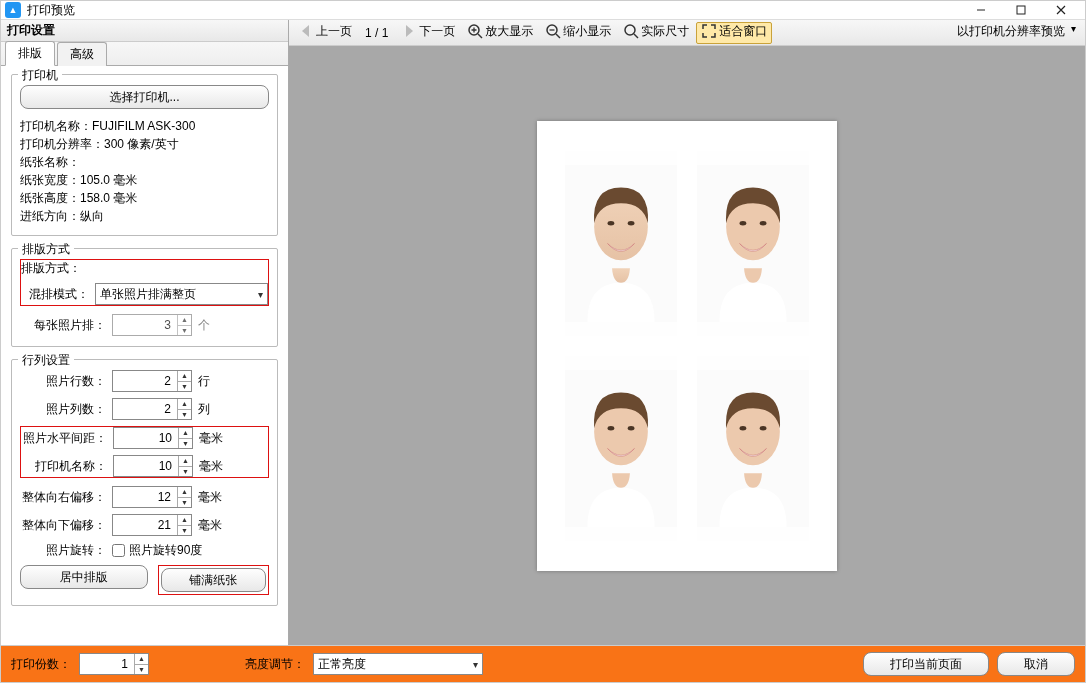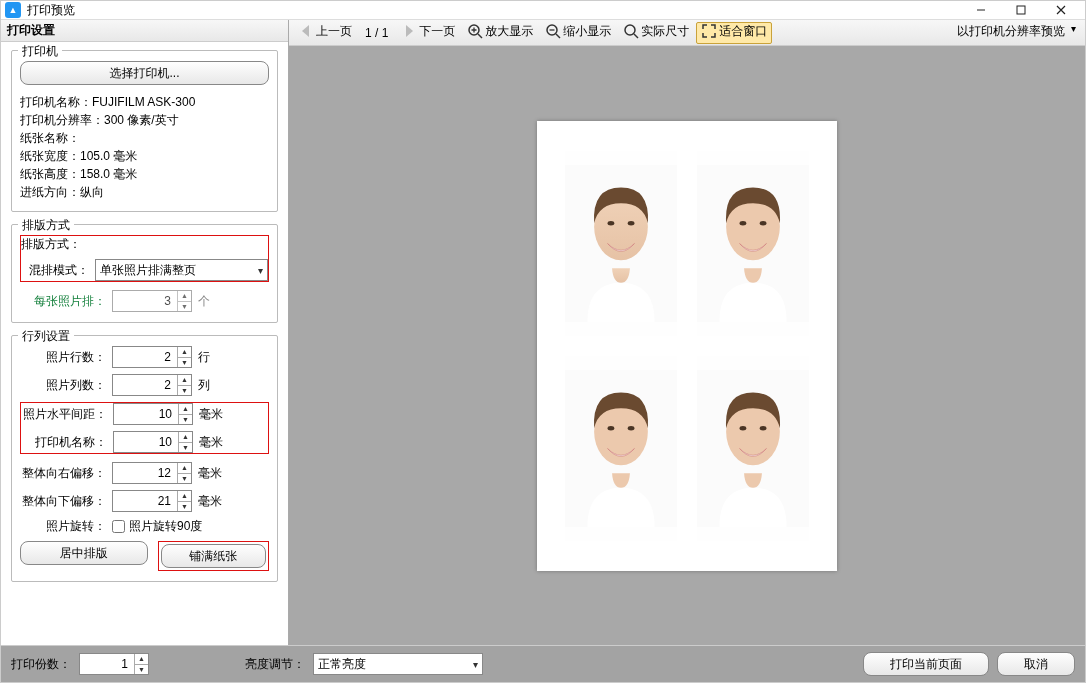--- a/index.html
+++ b/index.html
@@ -54,21 +54,21 @@
 .toolbar .spacer { flex: 1; }
 .toolbar .right-label::after { content: "▾"; margin-left: 4px; font-size: 10px; }
 .canvas { flex: 1; background: #a8a8a8; display: flex; align-items: center; justify-content: center; overflow: auto; }
 .paper { background: #fff; width: 300px; height: 450px; box-shadow: 0 0 4px rgba(0,0,0,.3); display: grid; grid-template-columns: 1fr 1fr; grid-template-rows: 1fr 1fr; gap: 20px; padding: 30px 28px; }
 .photo { background: #fefefe; display: flex; align-items: center; justify-content: center; }
 
 
 .photo svg { width: 100%; height: 100%; }
 
 
-.footer { height: 36px; display: flex; align-items: center; padding: 0 10px; background: #a3a3a3; gap: 8px; }
+.footer { height: 36px; display: flex; align-items: center; padding: 0 10px; background: #f97316; gap: 8px; }
 .footer .fspace { flex: 1; }
 .footer .btn { padding: 0 26px; height: 24px; }
 .footer .select { width: 170px; flex: none; }
 </style>
 </head>
 <body>
 
 <div class="titlebar">
   <div class="app-icon"></div>
   <span>打印预览</span>
@@ -87,20 +87,24 @@
       <svg viewBox="0 0 10 10">
         <path d="M1 1 L9 9 M9 1 L1 9" stroke="#222" stroke-width="1.2"></path>
       </svg>
     </div>
 </div>
 
 <div class="main">
 
   <div class="sidebar">
     <div class="sidebar-title">打印设置</div>
+    <div class="tabs">
+      <div class="tab active"><span>排版</span></div>
+      <div class="tab"><span>高级</span></div>
+    </div>
     <div class="panel">
 
       <fieldset>
         <span class="legend">打印机</span>
         <button class="btn wide">
             <span>选择打印机...</span>
           </button>
         <div class="info-lines" style="margin-top:8px;">
           <div><span>打印机名称：</span><span>FUJIFILM ASK-300</span></div>
           <div><span>打印机分辨率：</span><span>300 像素/英寸</span></div>
@@ -118,21 +122,21 @@
             <label style="width:60px;">排版方式：</label>
           </div>
           <div class="row" style="margin-bottom:0;">
             <label style="width:60px;margin-left:8px;">混排模式：</label>
             <div class="select">
                 <span>单张照片排满整页</span>
               </div>
           </div>
         </div>
         <div class="row" style="margin-bottom:0;">
-          <label style="color:#15803d;">每张照片排：</label>
+          <label style="color:#000000;">每张照片排：</label>
           <div class="spinner" style="opacity:.7;">
               <span class="val">3</span>
               <div class="arrows">
                 <span>▲</span>
                 <span>▼</span>
               </div>
             </div>
           <span class="suffix" style="color:#888;">个</span>
         </div>
       </fieldset>

